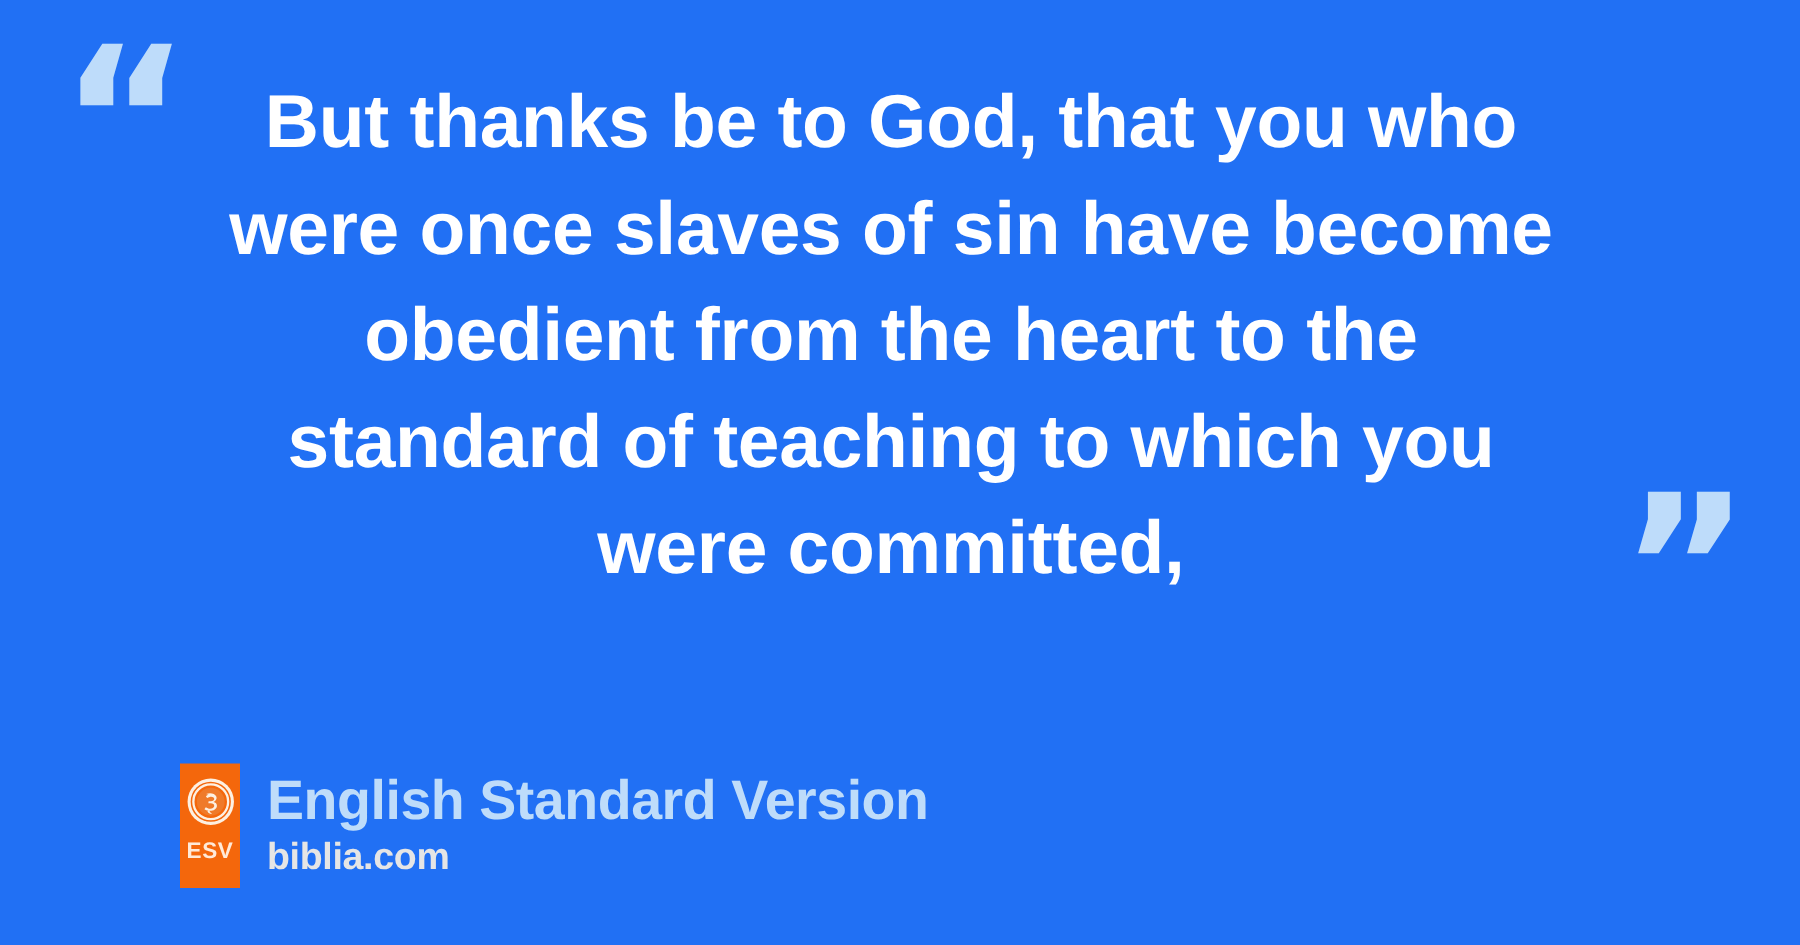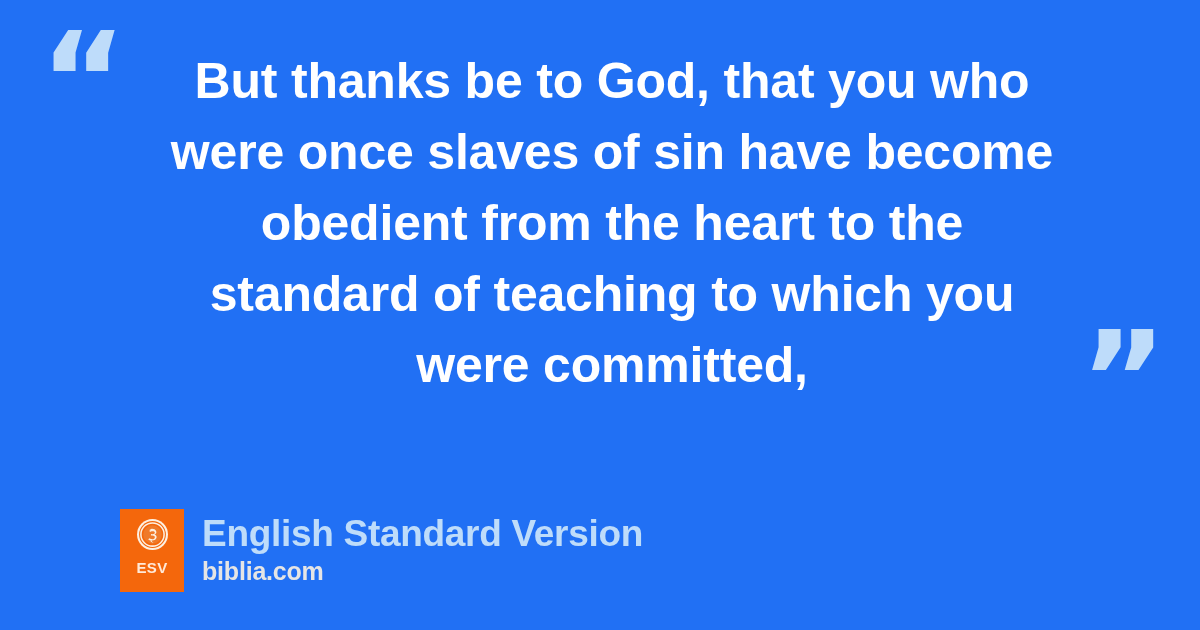--- a/index.html
+++ b/index.html
@@ -38,21 +38,21 @@
   }
   #quote-close {
     left: 1080px;
     top: 313px;
     font-size: 132px;
   }
 
   
   #quote-block {
     position: absolute;
-    left: 72px;
+    left: 54px;
     top: 46px;
     width: 1080px;
     text-align: center;
   }
   #quote-text {
     margin: 0;
     color: #ffffff;
     font-family: "Liberation Sans", sans-serif;
     font-weight: 700;
     font-size: 50px;
@@ -64,21 +64,21 @@
   
   #attribution {
     position: absolute;
     left: 120px;
     top: 509px;
     display: flex;
     align-items: flex-start;
   }
 
   #esv-logo {
-    width: 64px;
+    width: 40px;
     height: 83px;
     background: #f4670c;
     display: flex;
     flex-direction: column;
     align-items: center;
     justify-content: flex-start;
     flex: 0 0 auto;
     padding-top: 9px;
     box-sizing: border-box;
   }

